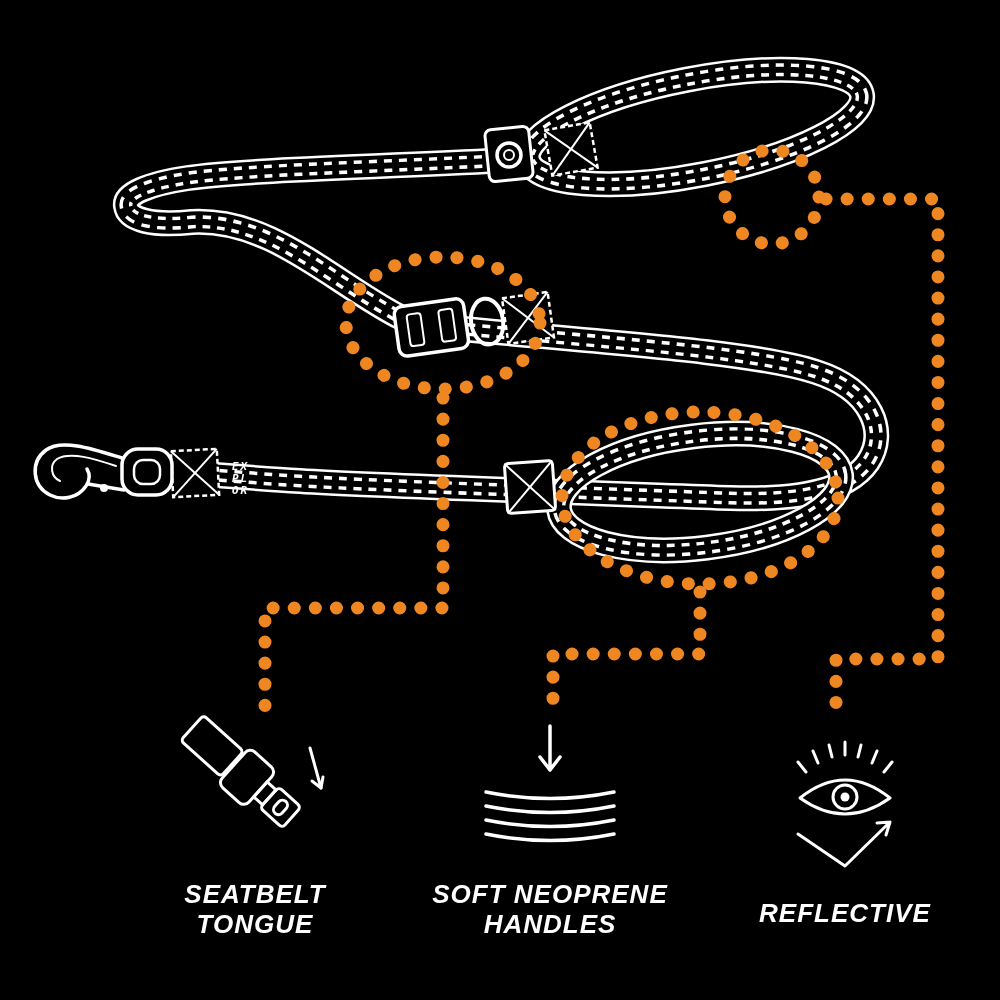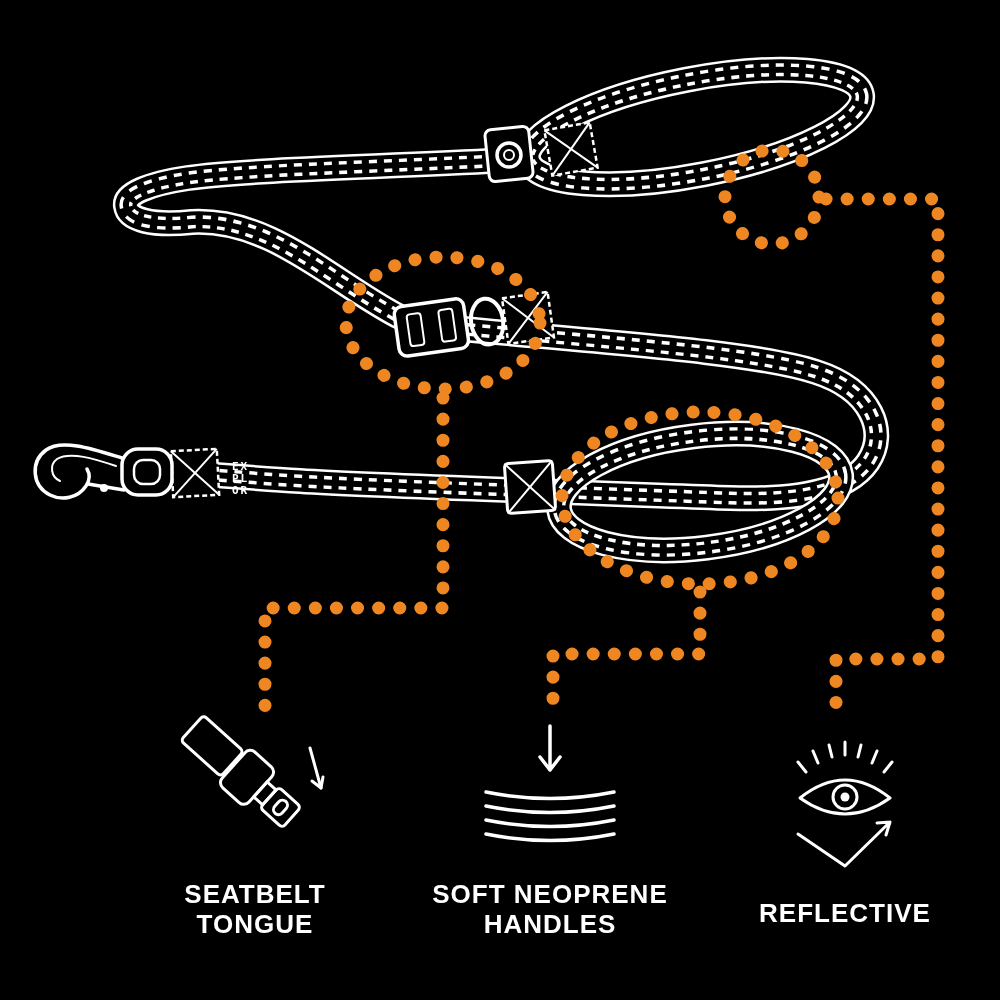--- a/index.html
+++ b/index.html
@@ -2,20 +2,21 @@
 <html><head>
 <meta charset="utf-8">
 <style>
   html,body{margin:0;padding:0;background:#000;}
   .stage{
     position:relative;
     width:1000px;height:1000px;
     background:#000;
     overflow:hidden;
     font-family:"Liberation Sans", sans-serif;
+    font-style:italic;
   }
   svg{position:absolute;inset:0;}
   .feature-label{
     font-family:"Liberation Sans", sans-serif;
     font-weight:bold;
     fill:#ffffff;
     letter-spacing:1px;
   }
   .strap-label-text{
     font-family:"DejaVu Sans Mono", monospace;

